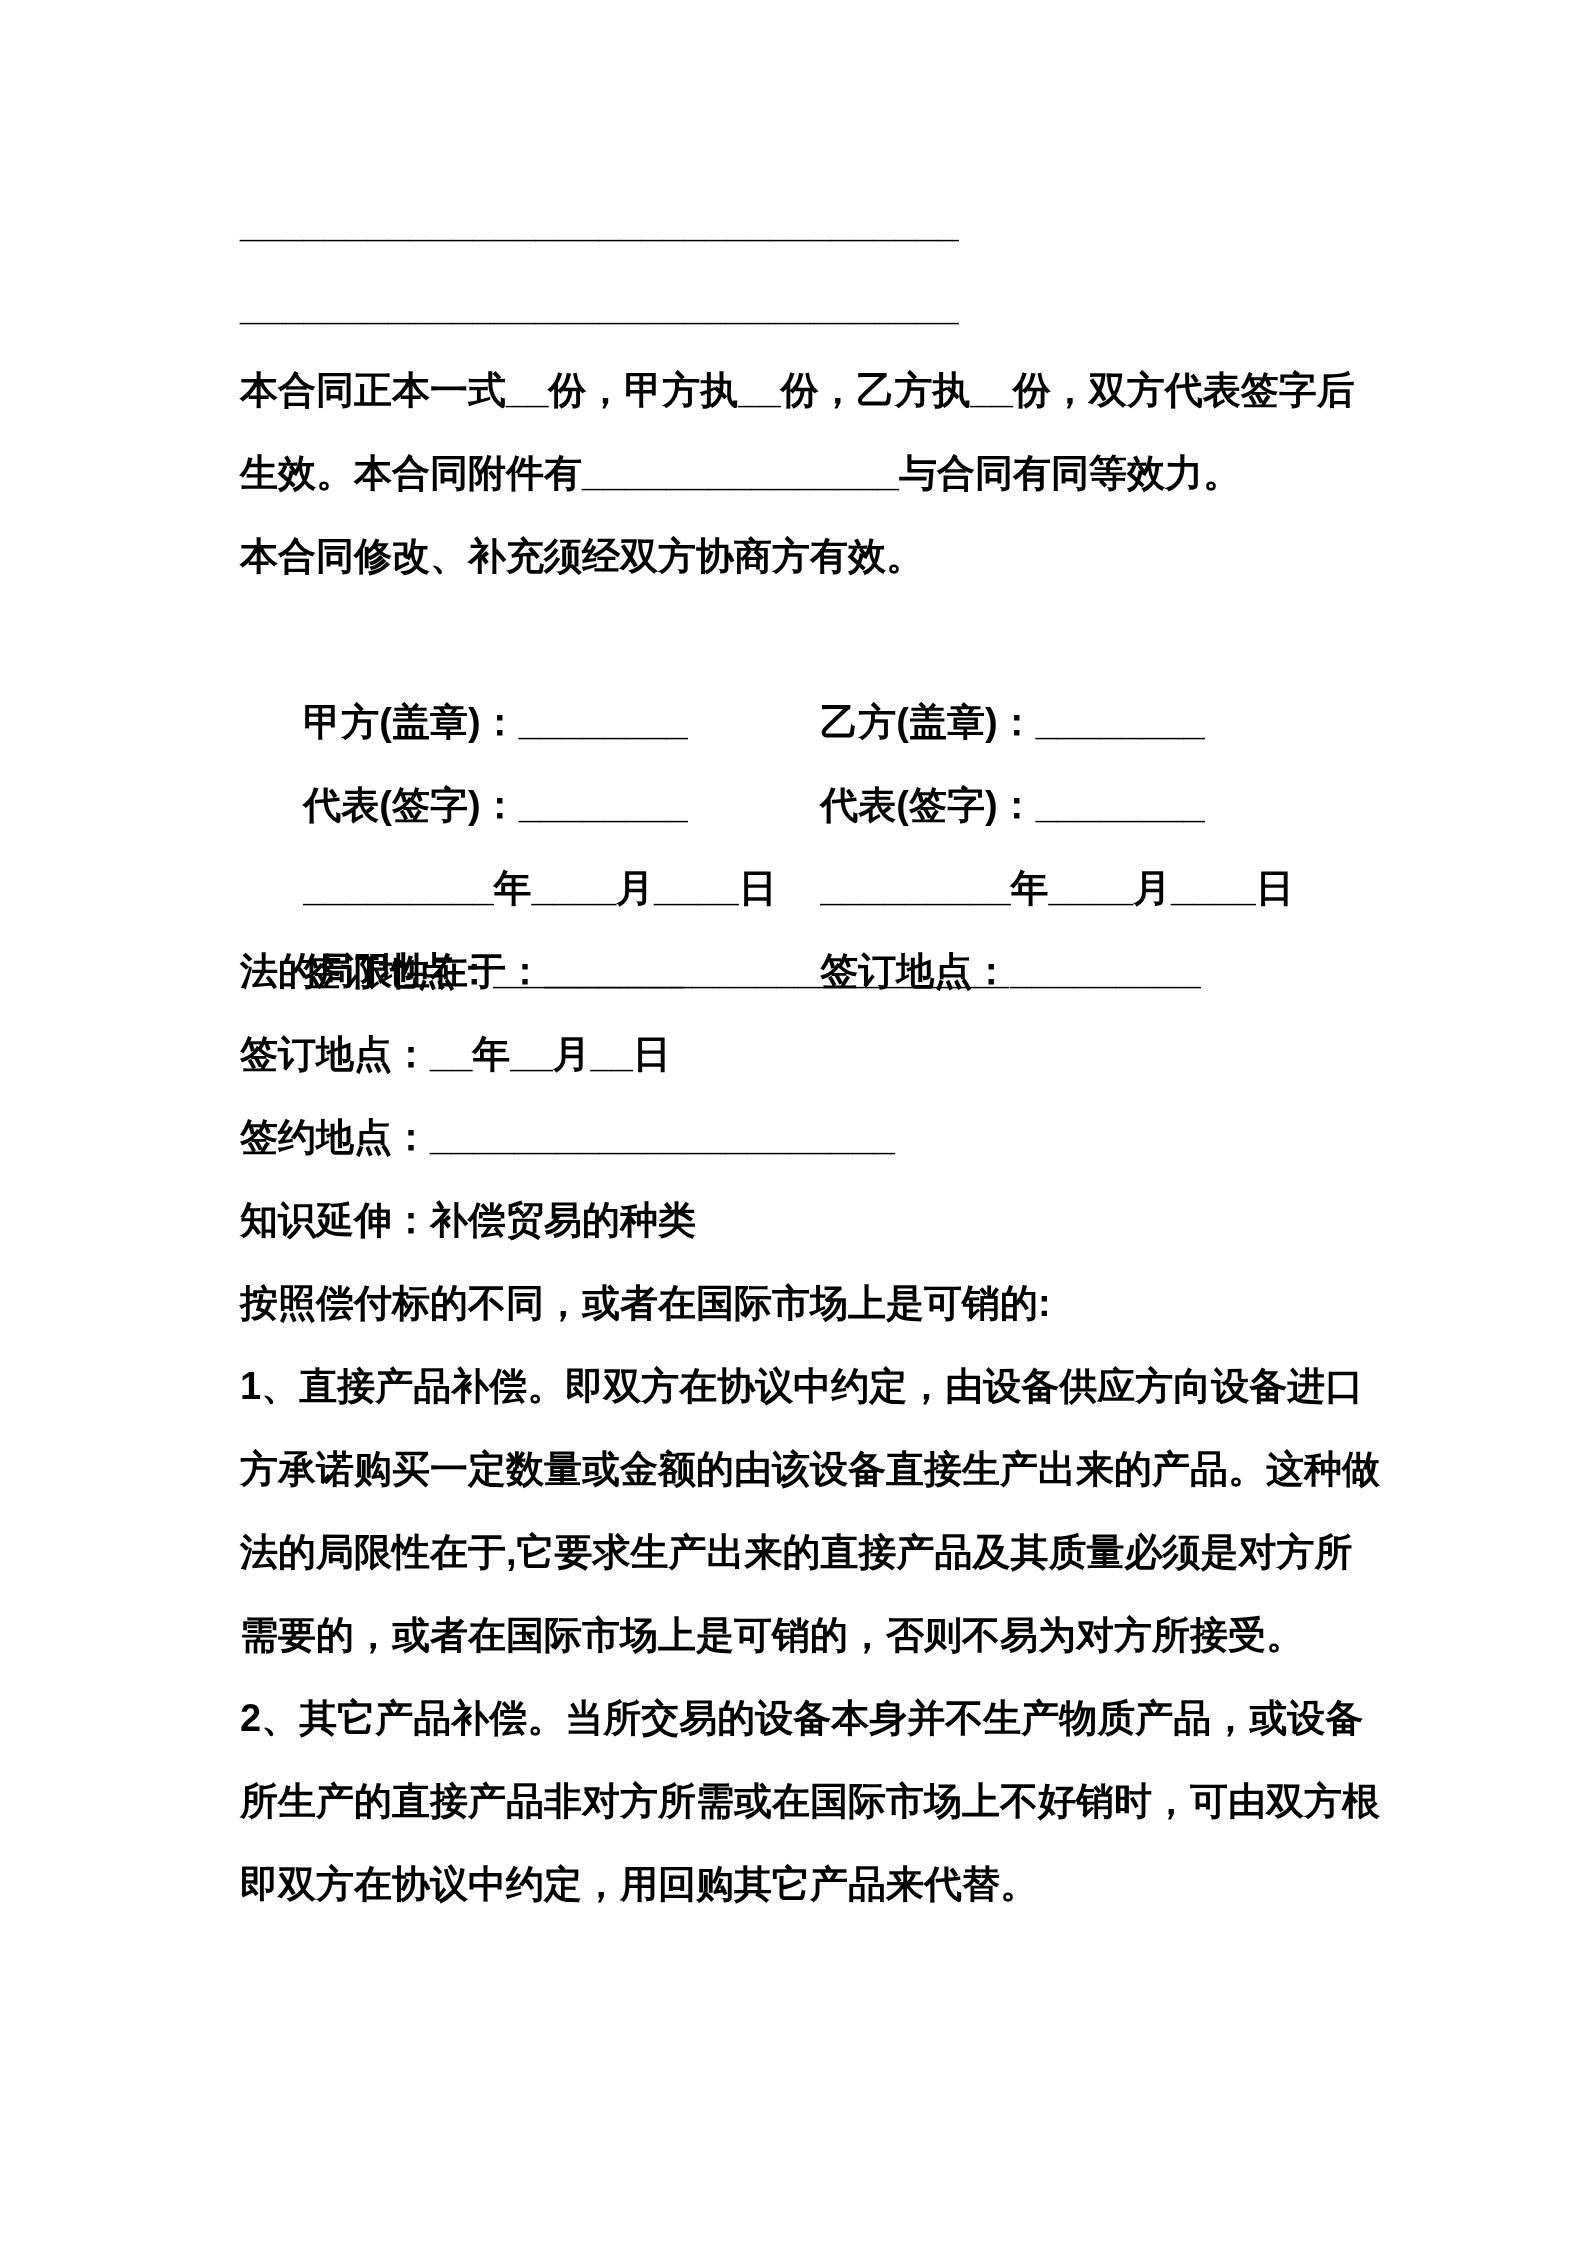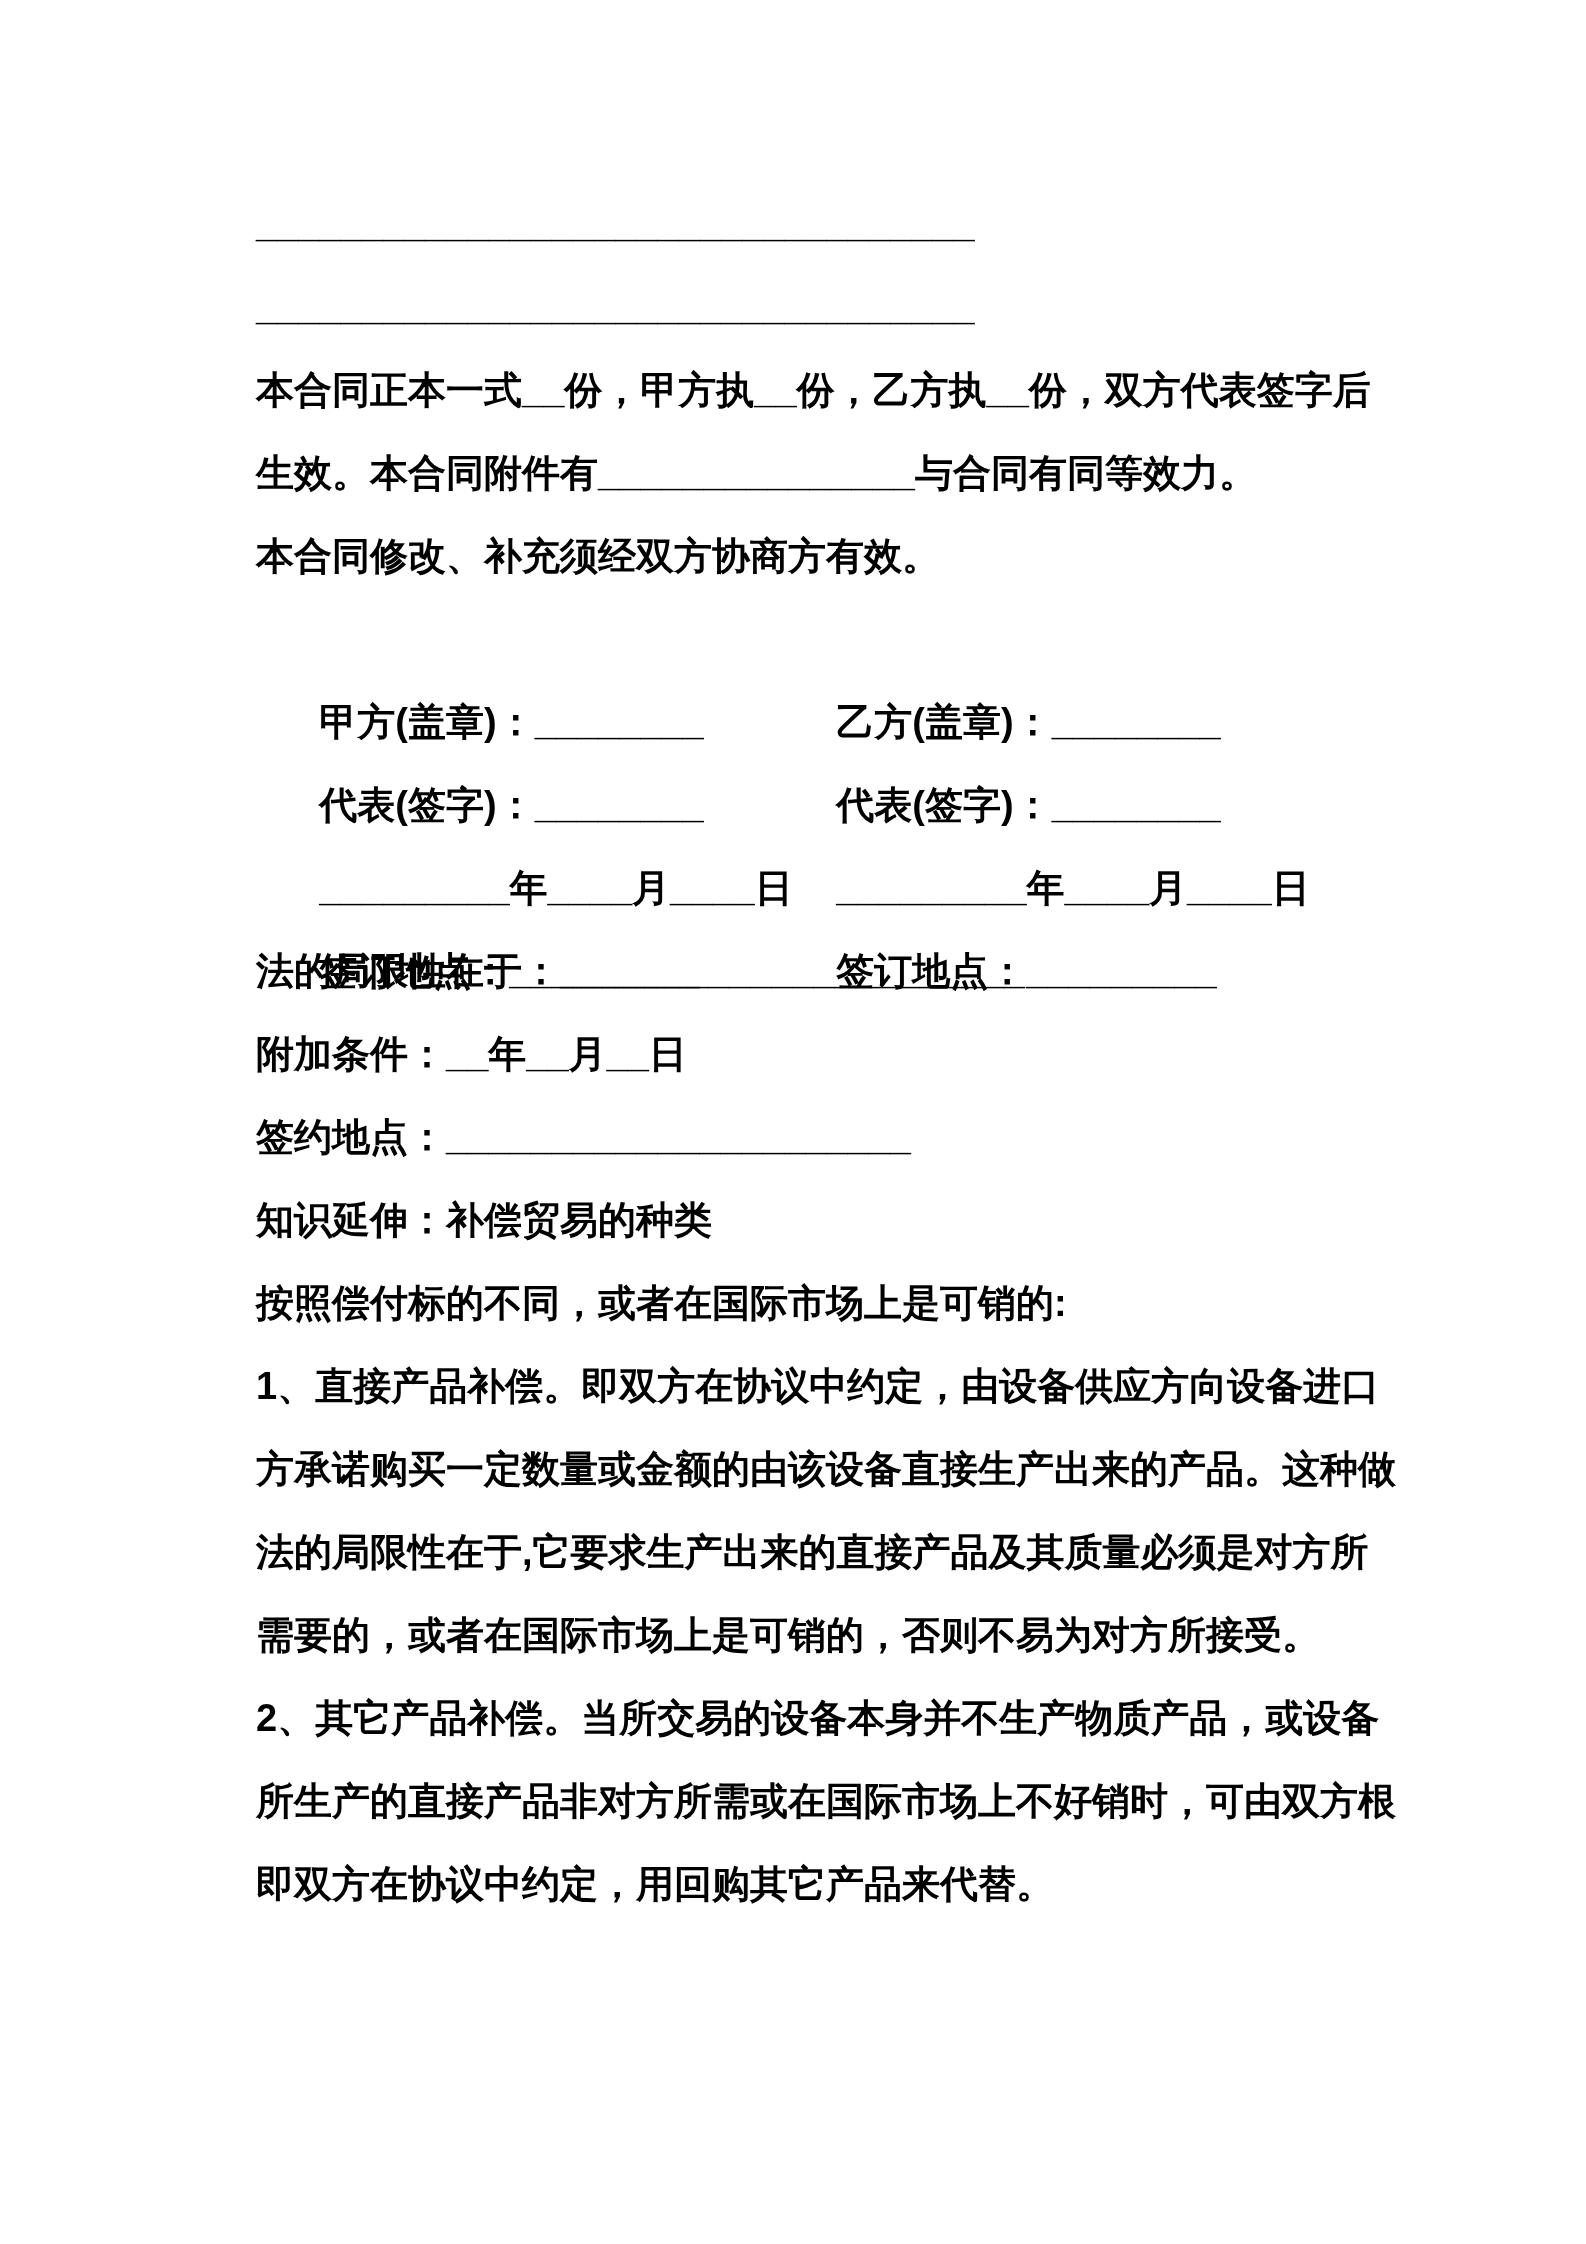--- a/index.html
+++ b/index.html
@@ -15,21 +15,21 @@
     font-family: "Liberation Sans", "DejaVu Sans", sans-serif;
     color: #000000;
   }
   .page {
     position: absolute;
     inset: 0;
     background: #ffffff;
   }
   .content {
     position: absolute;
-    left: 256px;
+    left: 240px;
     top: 183px;
     width: 1160px;
     font-size: 38px;
     font-weight: 700;
     letter-spacing: 0;
   }
   .line {
     height: 83px;
     line-height: 83px;
     white-space: pre;
@@ -72,21 +72,21 @@
     <div class="line">
       <span class="col1">_________年____月____日</span><span class="col2">_________年____月____日</span>
     </div>
 
     <div class="line">
       <span class="col1">签订地点：_________</span><span class="col2">签订地点：_________</span>
     </div>
 
     <div class="line"><span>法的局限性在于：______________________</span></div>
 
-    <div class="line"><span>附加条件：__年__月__日</span></div>
+    <div class="line"><span>签订地点：__年__月__日</span></div>
 
     <div class="line"><span>签约地点：______________________</span></div>
 
     <div class="line"><span>知识延伸：补偿贸易的种类</span></div>
 
     <div class="line"><span>按照偿付标的不同，或者在国际市场上是可销的:</span></div>
 
     <div class="line"><span>1、直接产品补偿。即双方在协议中约定，由设备供应方向设备进口</span></div>
     <div class="line"><span>方承诺购买一定数量或金额的由该设备直接生产出来的产品。这种做</span></div>
     <div class="line"><span>法的局限性在于,它要求生产出来的直接产品及其质量必须是对方所</span></div>

